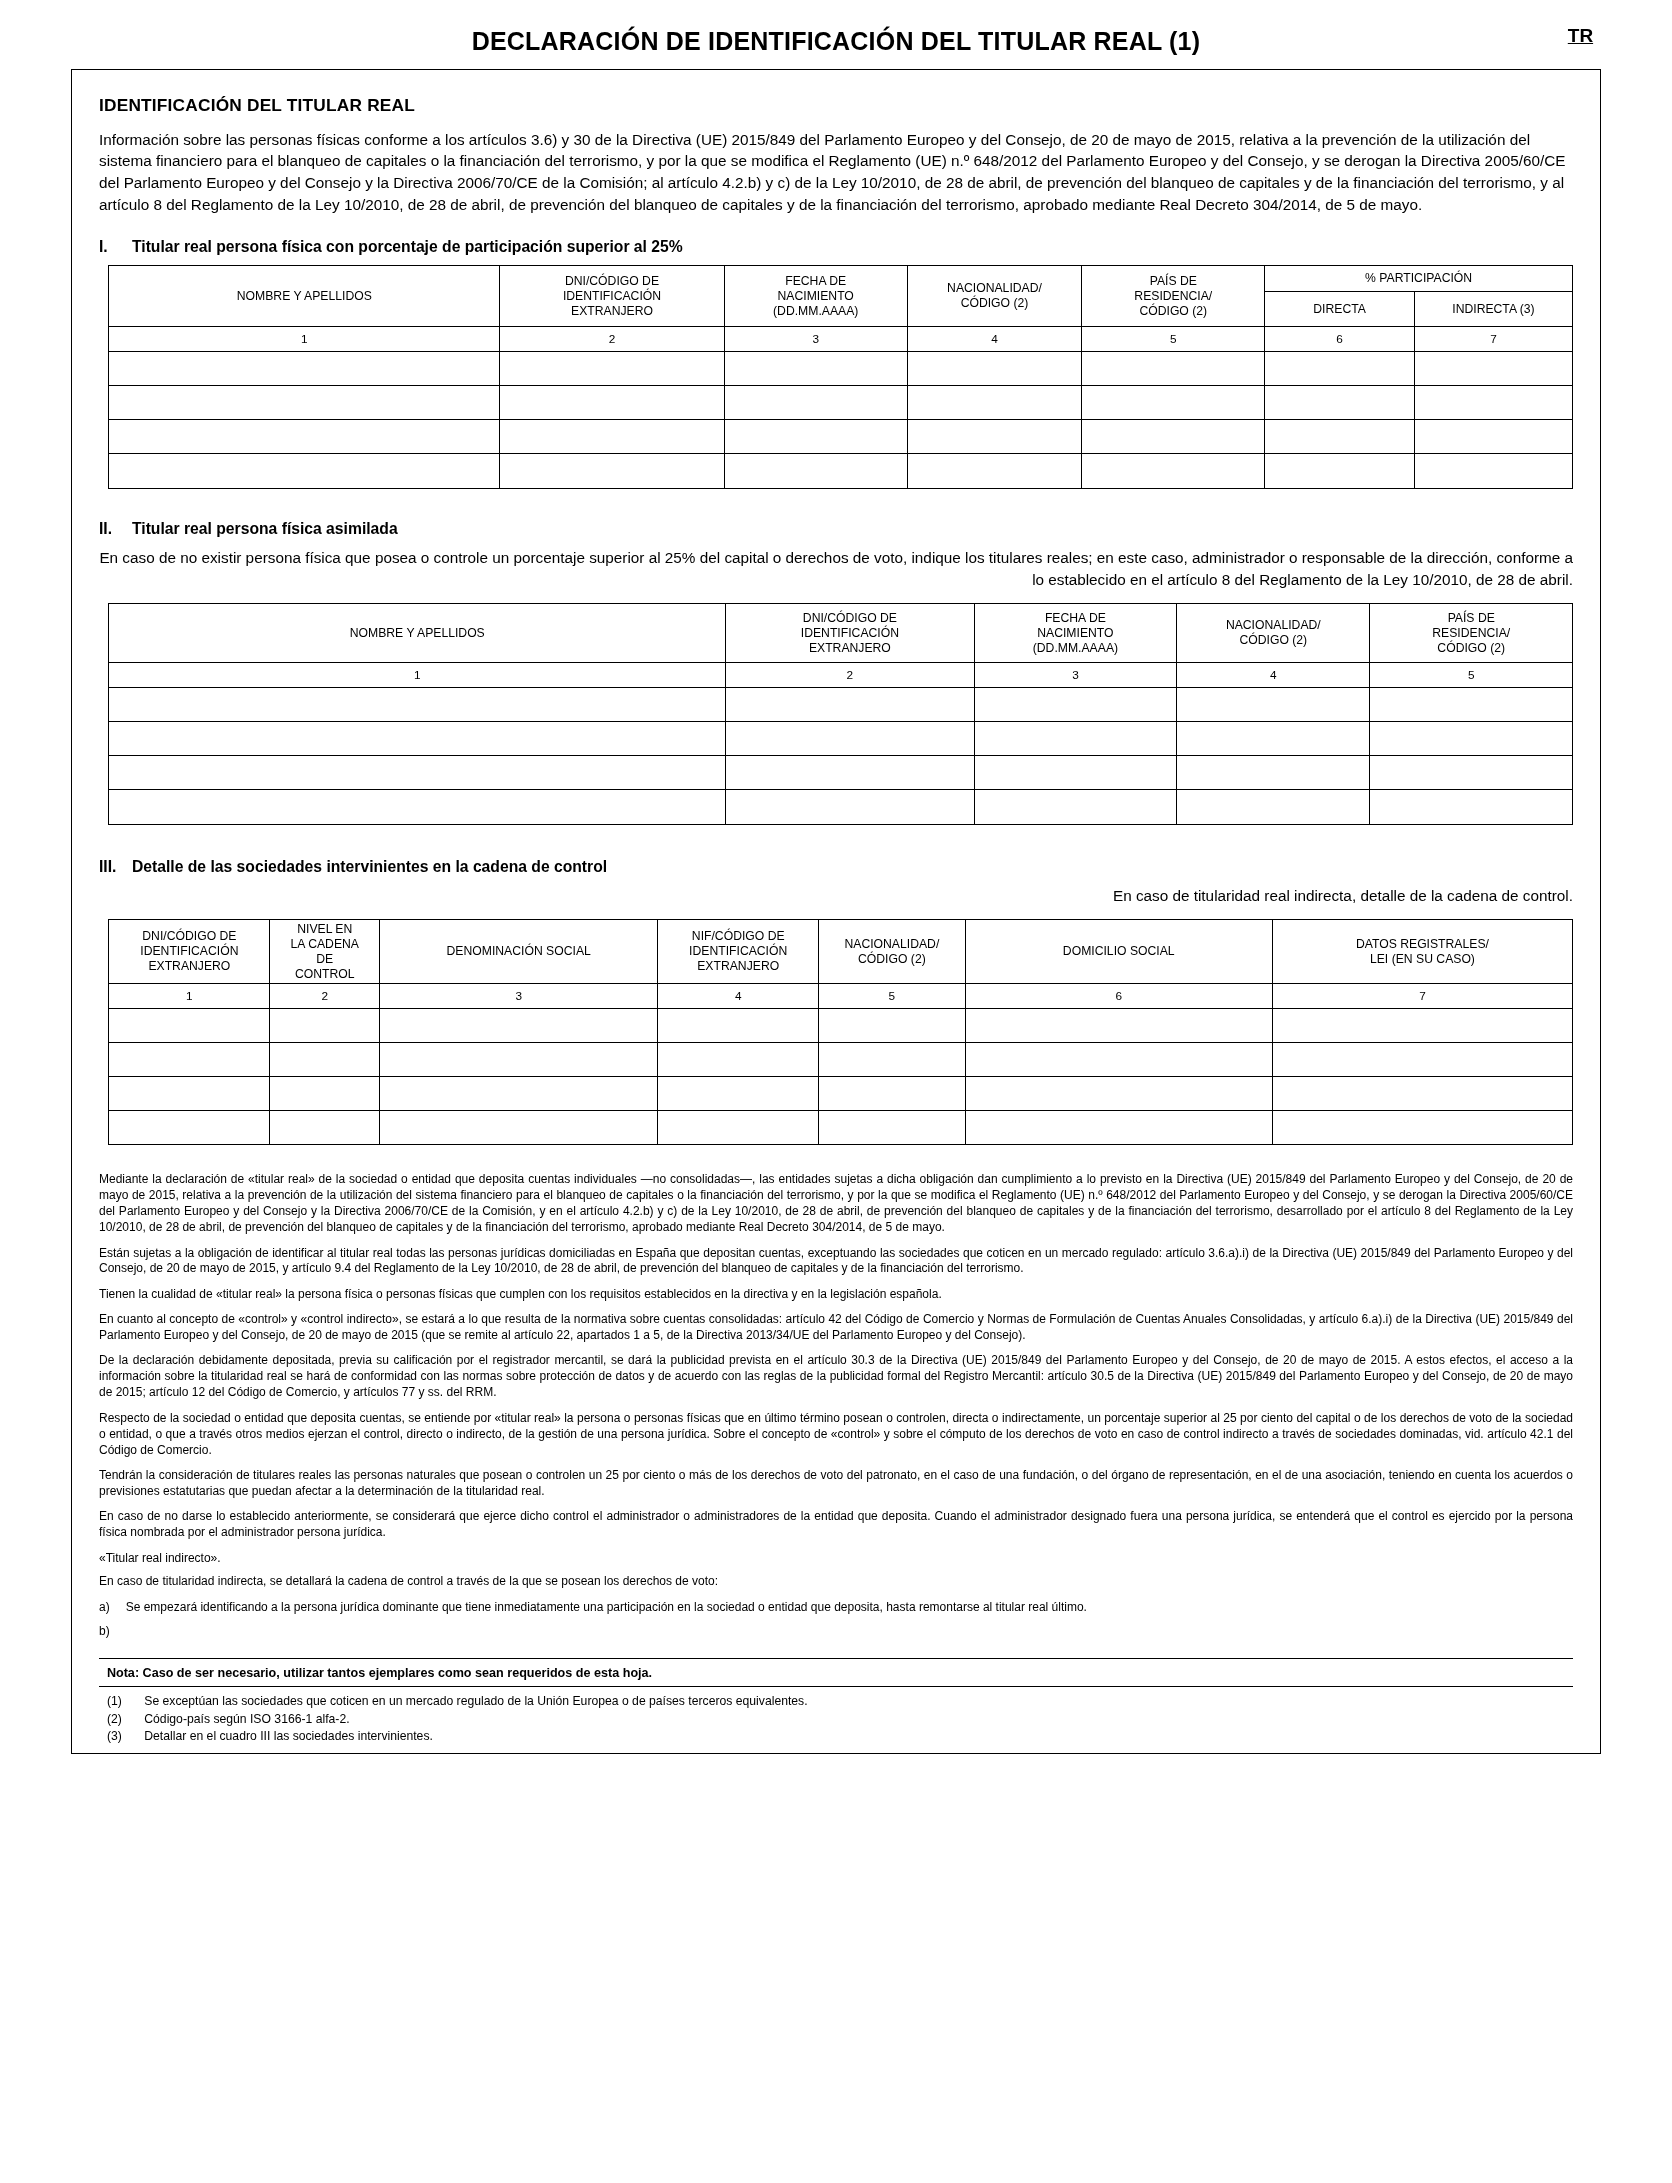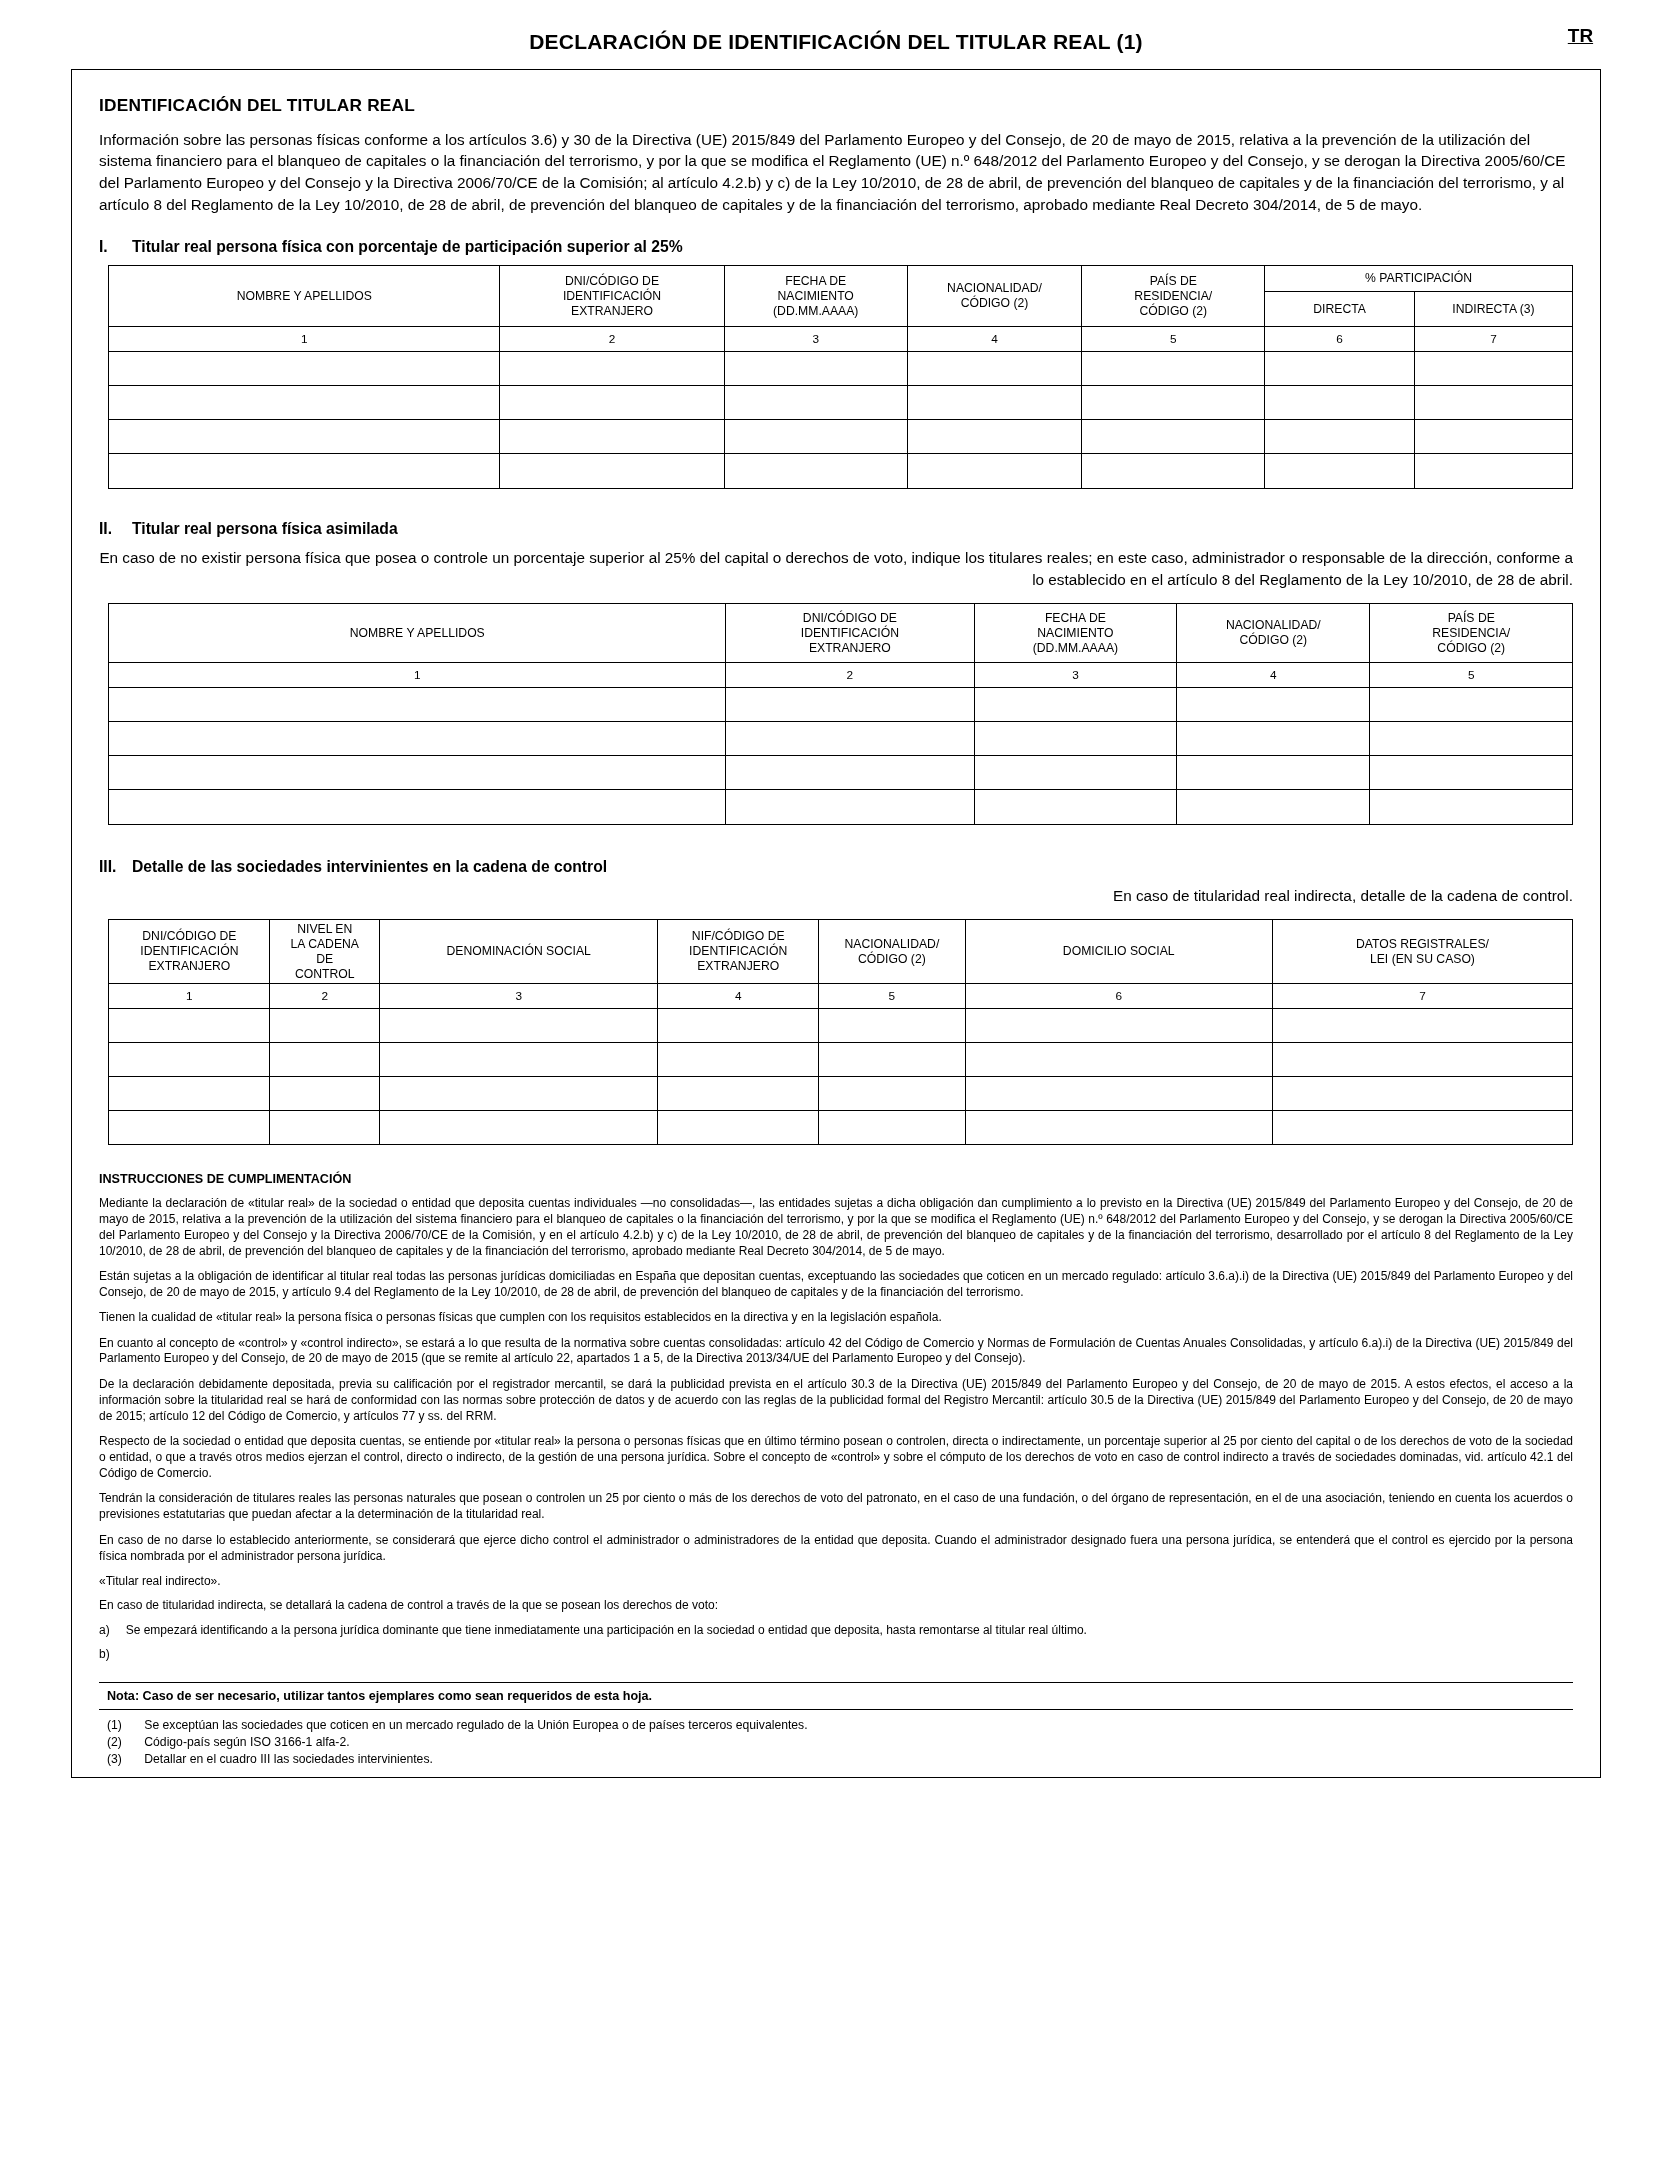--- a/index.html
+++ b/index.html
@@ -20,21 +20,21 @@
   }
   
   .doc-header {
     display: flex;
     align-items: center;
     justify-content: center;
     position: relative;
     height: 55px;
   }
   .doc-header .title {
-    font-size: 21px;
+    font-size: 25px;
     font-weight: bold;
     letter-spacing: 0.2px;
     text-align: center;
   }
   .doc-header .code {
     position: absolute;
     right: 7.9px;
     top: 11px;
     font-size: 19px;
     font-weight: bold;
@@ -386,21 +386,20 @@
         <td class="datarow"></td>
         <td class="datarow"></td>
         <td class="datarow"></td>
         <td class="datarow"></td>
         <td class="datarow"></td>
       </tr>
     </tbody>
       </table>
 
     <div class="instr-wrap">
-      <div class="instr-title">INSTRUCCIONES DE CUMPLIMENTACIÓN</div>
 
       <p>Mediante la declaración de «titular real» de la sociedad o entidad que deposita cuentas individuales —no consolidadas—, las entidades sujetas a dicha obligación dan cumplimiento a lo previsto en la Directiva (UE) 2015/849 del Parlamento Europeo y del Consejo, de 20 de mayo de 2015, relativa a la prevención de la utilización del sistema financiero para el blanqueo de capitales o la financiación del terrorismo, y por la que se modifica el Reglamento (UE) n.º 648/2012 del Parlamento Europeo y del Consejo, y se derogan la Directiva 2005/60/CE del Parlamento Europeo y del Consejo y la Directiva 2006/70/CE de la Comisión, y en el artículo 4.2.b) y c) de la Ley 10/2010, de 28 de abril, de prevención del blanqueo de capitales y de la financiación del terrorismo, desarrollado por el artículo 8 del Reglamento de la Ley 10/2010, de 28 de abril, de prevención del blanqueo de capitales y de la financiación del terrorismo, aprobado mediante Real Decreto 304/2014, de 5 de mayo.</p>
       <p>Están sujetas a la obligación de identificar al titular real todas las personas jurídicas domiciliadas en España que depositan cuentas, exceptuando las sociedades que coticen en un mercado regulado: artículo 3.6.a).i) de la Directiva (UE) 2015/849 del Parlamento Europeo y del Consejo, de 20 de mayo de 2015, y artículo 9.4 del Reglamento de la Ley 10/2010, de 28 de abril, de prevención del blanqueo de capitales y de la financiación del terrorismo.</p>
       <p>Tienen la cualidad de «titular real» la persona física o personas físicas que cumplen con los requisitos establecidos en la directiva y en la legislación española.</p>
       <p>En cuanto al concepto de «control» y «control indirecto», se estará a lo que resulta de la normativa sobre cuentas consolidadas: artículo 42 del Código de Comercio y Normas de Formulación de Cuentas Anuales Consolidadas, y artículo 6.a).i) de la Directiva (UE) 2015/849 del Parlamento Europeo y del Consejo, de 20 de mayo de 2015 (que se remite al artículo 22, apartados 1 a 5, de la Directiva 2013/34/UE del Parlamento Europeo y del Consejo).</p>
       <p>De la declaración debidamente depositada, previa su calificación por el registrador mercantil, se dará la publicidad prevista en el artículo 30.3 de la Directiva (UE) 2015/849 del Parlamento Europeo y del Consejo, de 20 de mayo de 2015. A estos efectos, el acceso a la información sobre la titularidad real se hará de conformidad con las normas sobre protección de datos y de acuerdo con las reglas de la publicidad formal del Registro Mercantil: artículo 30.5 de la Directiva (UE) 2015/849 del Parlamento Europeo y del Consejo, de 20 de mayo de 2015; artículo 12 del Código de Comercio, y artículos 77 y ss. del RRM.</p>
       <p>Respecto de la sociedad o entidad que deposita cuentas, se entiende por «titular real» la persona o personas físicas que en último término posean o controlen, directa o indirectamente, un porcentaje superior al 25 por ciento del capital o de los derechos de voto de la sociedad o entidad, o que a través otros medios ejerzan el control, directo o indirecto, de la gestión de una persona jurídica. Sobre el concepto de «control» y sobre el cómputo de los derechos de voto en caso de control indirecto a través de sociedades dominadas, vid. artículo 42.1 del Código de Comercio.</p>
       <p>Tendrán la consideración de titulares reales las personas naturales que posean o controlen un 25 por ciento o más de los derechos de voto del patronato, en el caso de una fundación, o del órgano de representación, en el de una asociación, teniendo en cuenta los acuerdos o previsiones estatutarias que puedan afectar a la determinación de la titularidad real.</p>
       <p>En caso de no darse lo establecido anteriormente, se considerará que ejerce dicho control el administrador o administradores de la entidad que deposita. Cuando el administrador designado fuera una persona jurídica, se entenderá que el control es ejercido por la persona física nombrada por el administrador persona jurídica.</p>
       <p class="tight">«Titular real indirecto».</p>

